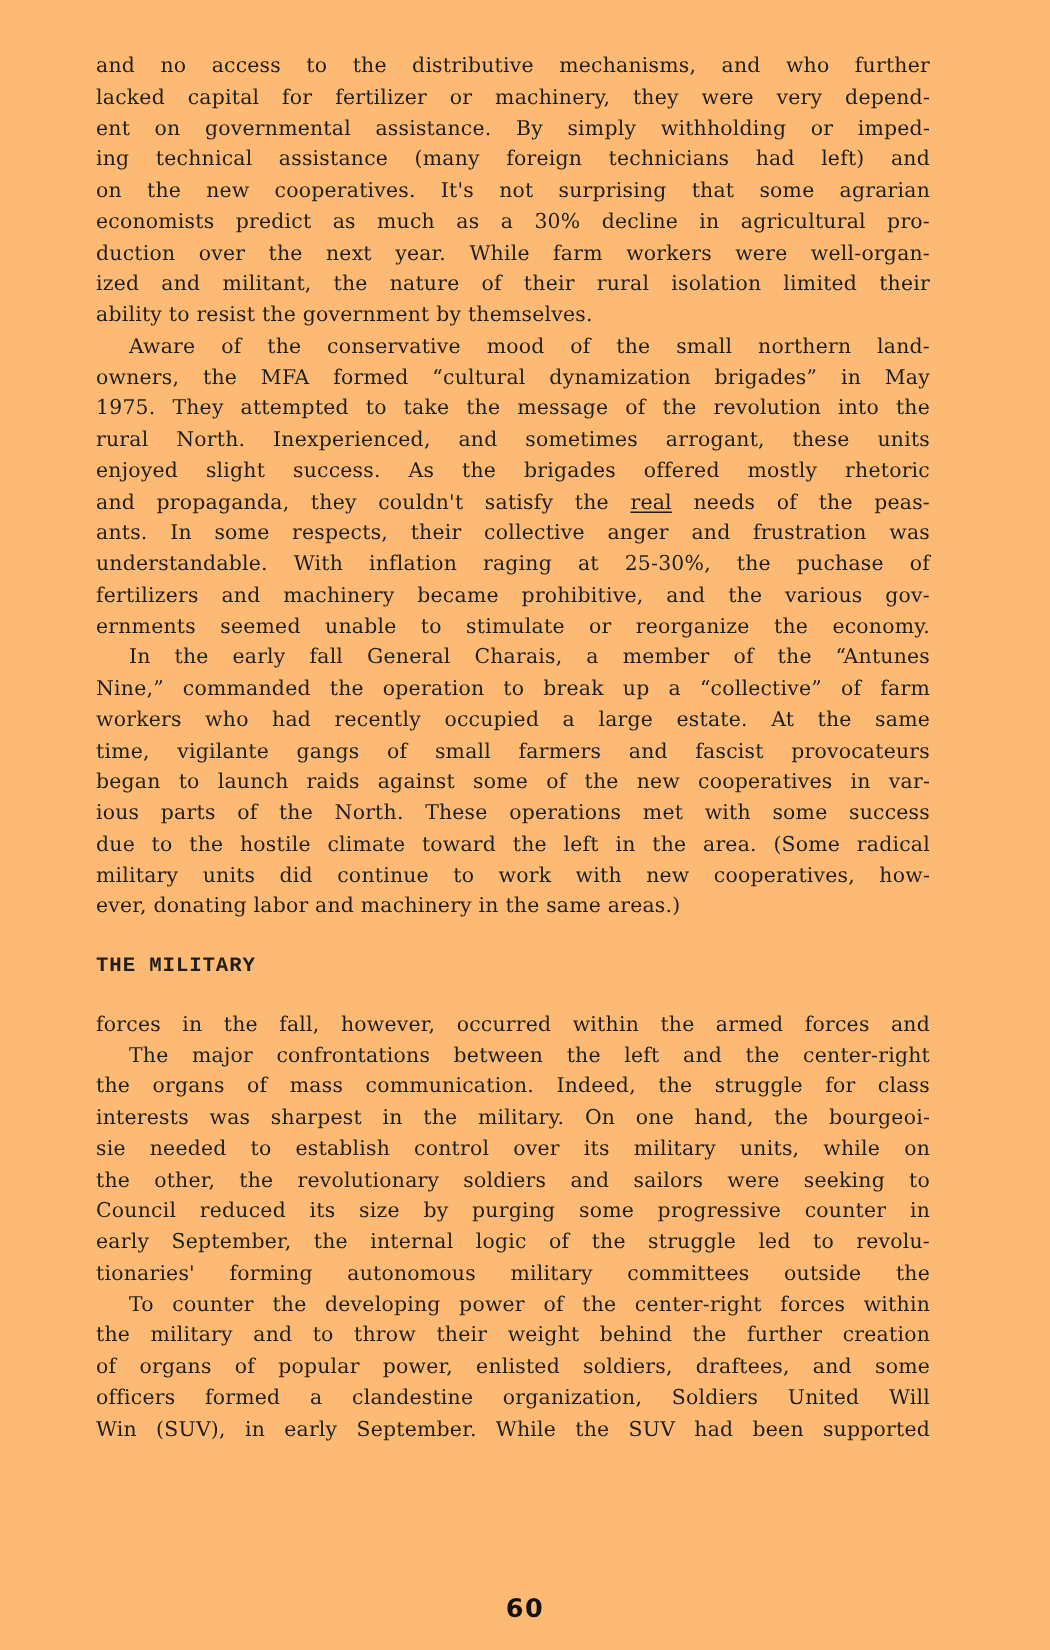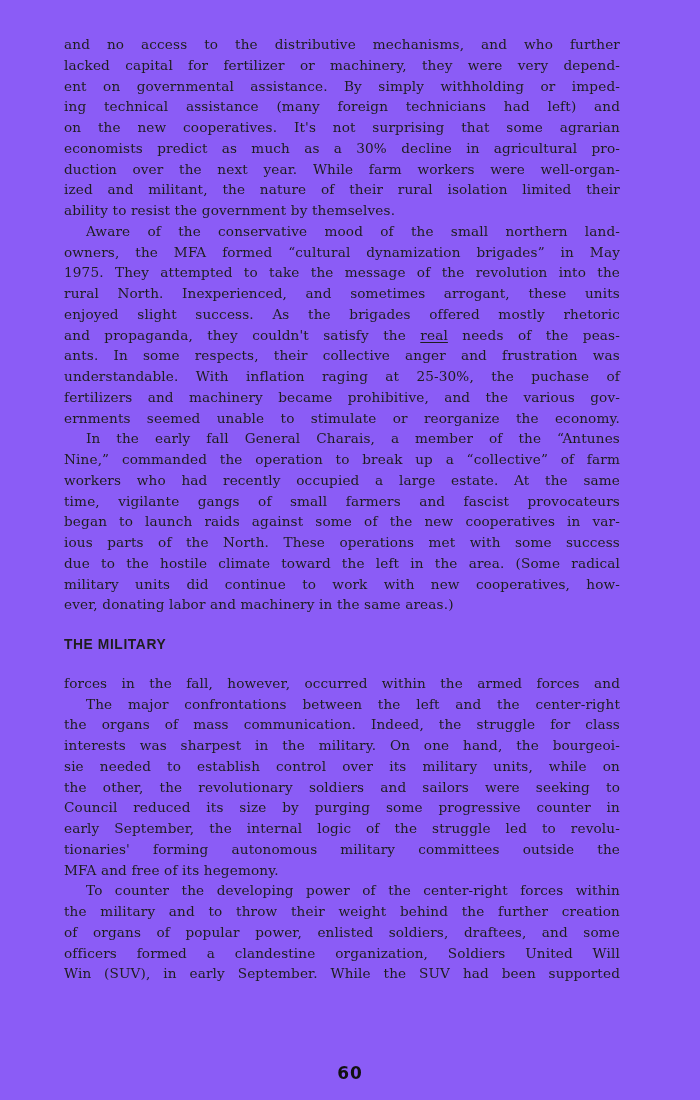--- a/index.html
+++ b/index.html
@@ -12,21 +12,21 @@
     height: 1100px;
     position: relative;
     overflow: hidden;
     color: #1e1e1e;
   }
   .page {
     position: absolute;
     left: 0; top: 0;
     width: 700px;
     height: 1100px;
-    background: #8b5cf6;
+    background: #fdba74;
   }
   .column {
     position: absolute;
     left: 64px;
     top: 34px;
     width: 556px;
     font-family: "DejaVu Serif", serif;
     font-size: 13.6px;
     line-height: 20.75px;
     letter-spacing: 0.15px;
@@ -40,21 +40,21 @@
     height: 20.75px;
     overflow: visible;
   }
   .line.last {
     text-align-last: left;
   }
   .line.indent {
     padding-left: 22px;
   }
   .heading {
-    font-family: Liberation Sans, sans-serif;
+    font-family: Liberation Mono, monospace;
     font-size: 13.8px;
     letter-spacing: 0.6px;
     margin: 0;
     height: 20.75px;
     line-height: 20.75px;
   }
   .gap-heading-before { height: 20px; }
   .gap-heading-after { height: 17px; }
   .u { text-decoration: underline; text-underline-offset: 2px; }
   .page-number {
@@ -120,21 +120,20 @@
     <div class="para">
       <span class="line">forces in the fall, however, occurred within the armed forces and</span>
       <span class="line indent">The major confrontations between the left and the center-right</span>
       <span class="line">the organs of mass communication. Indeed, the struggle for class</span>
       <span class="line">interests was sharpest in the military. On one hand, the bourgeoi-</span>
       <span class="line">sie needed to establish control over its military units, while on</span>
       <span class="line">the other, the revolutionary soldiers and sailors were seeking to</span>
       <span class="line">Council reduced its size by purging some progressive counter in</span>
       <span class="line">early September, the internal logic of the struggle led to revolu-</span>
       <span class="line">tionaries' forming autonomous military committees outside the</span>
-      <span class="line last">MFA and free of its hegemony.</span>
     </div>
 
     <div class="para">
       <span class="line indent">To counter the developing power of the center-right forces within</span>
       <span class="line">the military and to throw their weight behind the further creation</span>
       <span class="line">of organs of popular power, enlisted soldiers, draftees, and some</span>
       <span class="line">officers formed a clandestine organization, Soldiers United Will</span>
       <span class="line">Win (SUV), in early September. While the SUV had been supported</span>
     </div>
 

